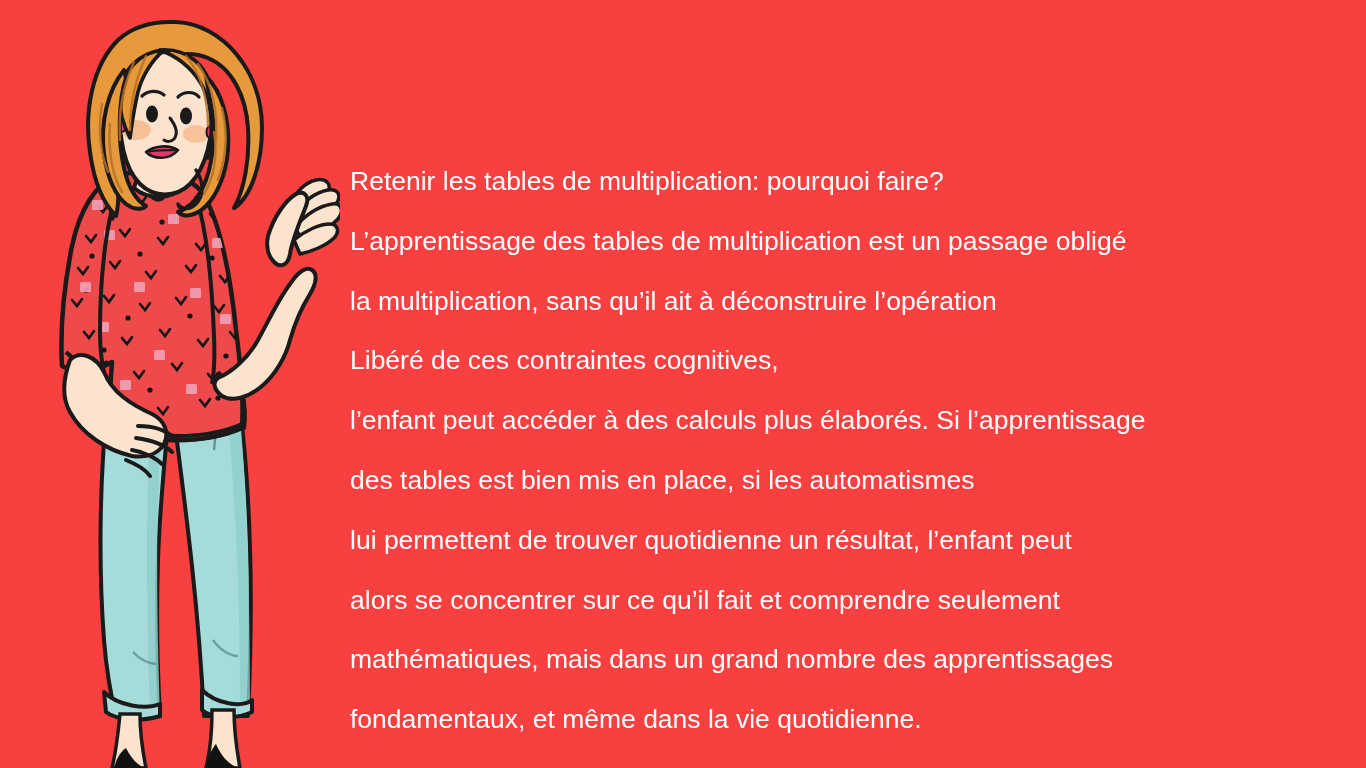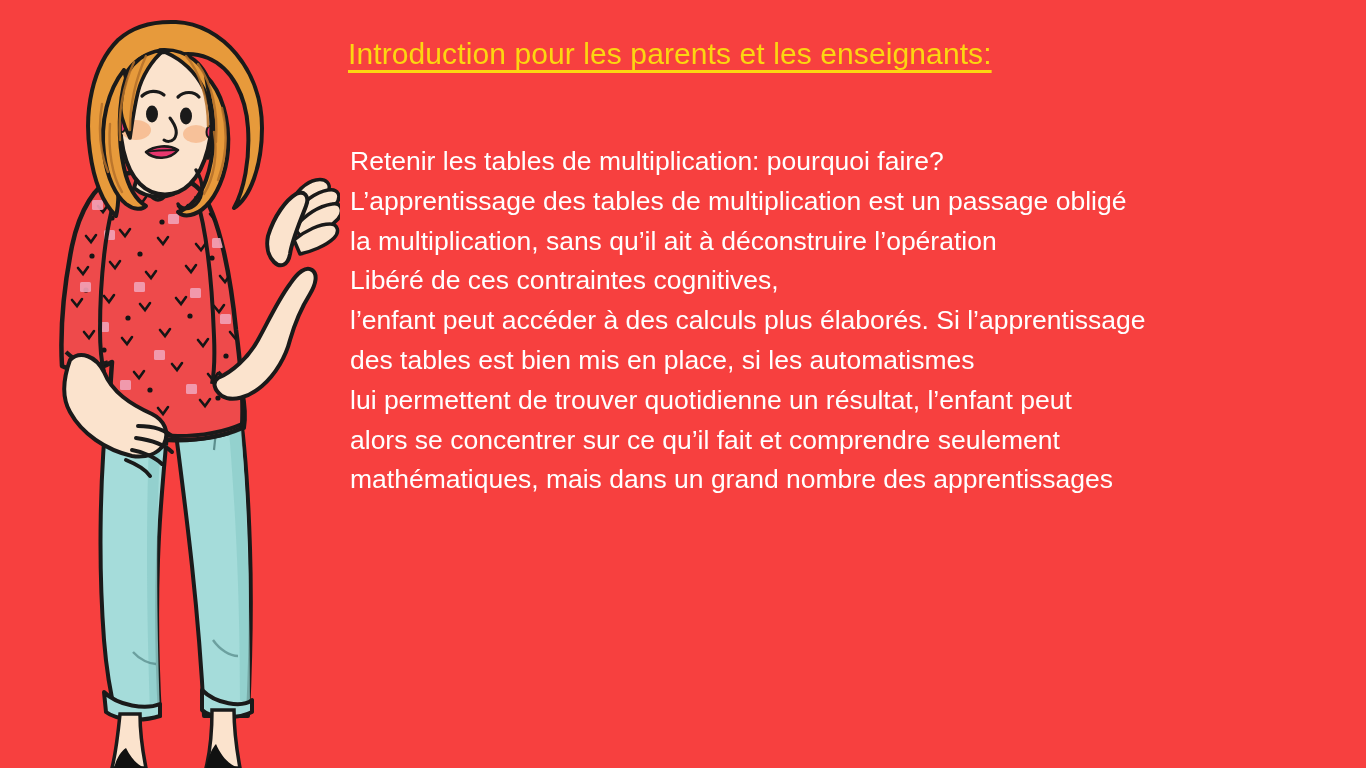--- a/index.html
+++ b/index.html
@@ -56,20 +56,21 @@
     left: 2px;
     top: 142px;
     width: 1000px;
     color: #FFFFFF;
     font-size: 26.5px;
     line-height: 39.8px;
   }
   #body-text .line {
     white-space: nowrap;
     display: block;
+    margin-top: 20px;
   }
 </style>
 </head>
 <body>
 
 <div id="slide">
 
   <div id="illustration">
     <svg viewBox="0 0 340 768" xmlns="http://www.w3.org/2000/svg" aria-hidden="true">
       <defs>
@@ -309,27 +310,27 @@
           <path d="M222,108 C228,132 226,158 218,180"></path>
           <path d="M102,104 C98,128 100,152 108,172"></path>
         </g>
 
         <path d="M196,170 C204,182 204,196 196,204 C190,210 182,210 178,204" fill="none" stroke="#1A1A1A" stroke-width="3.4" stroke-linecap="round"></path>
       </g>
     </svg>
   </div>
 
   <div id="text-panel">
-    <div id="slide-title">Introduction pour les parents et les enseignants:</div>
     <div id="body-text">
         <span class="line">Retenir les tables de multiplication: pourquoi faire?</span>
         <span class="line">L’apprentissage des tables de multiplication est un passage obligé</span>
         <span class="line">la multiplication, sans qu’il ait à déconstruire l’opération</span>
         <span class="line">Libéré de ces contraintes cognitives,</span>
         <span class="line">l’enfant peut accéder à des calculs plus élaborés. Si l’apprentissage</span>
         <span class="line">des tables est bien mis en place, si les automatismes</span>
         <span class="line">lui permettent de trouver quotidienne un résultat, l’enfant peut</span>
         <span class="line">alors se concentrer sur ce qu’il fait et comprendre seulement</span>
         <span class="line">mathématiques, mais dans un grand nombre des apprentissages</span>
+        <span class="line">fondamentaux, et même dans la vie quotidienne.</span>
       </div>
   </div>
 
 </div>
 
 </body></html>

